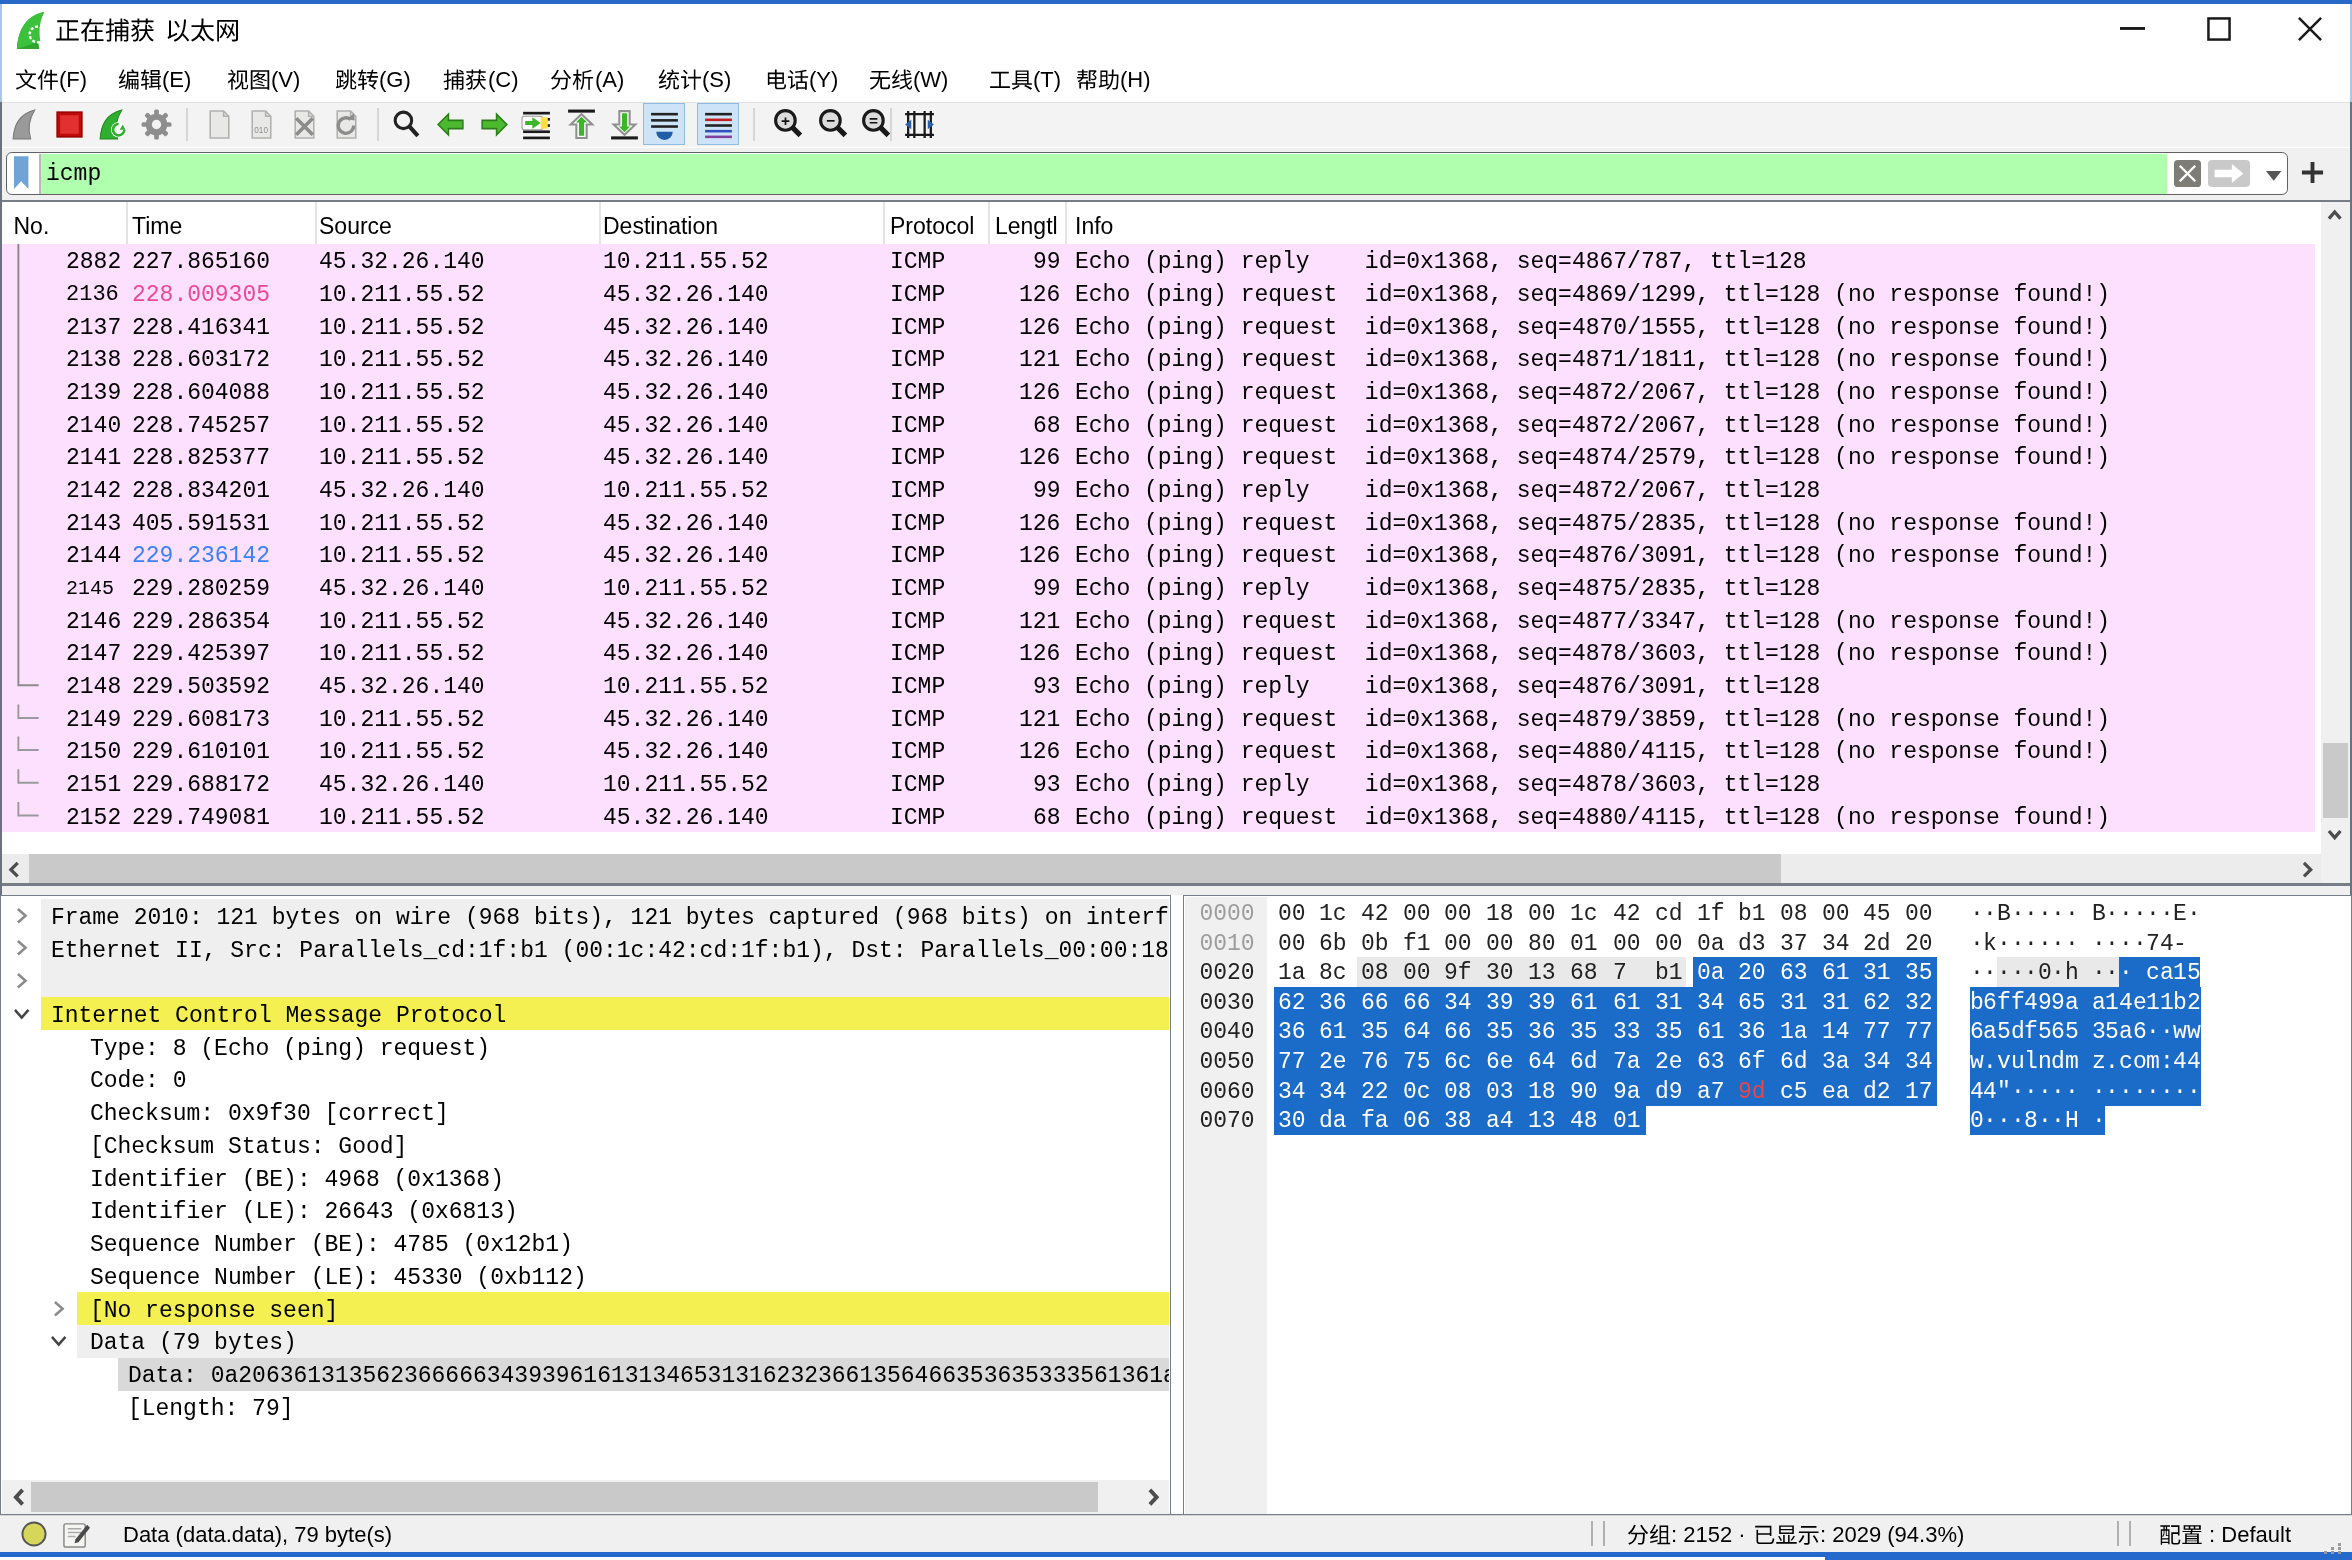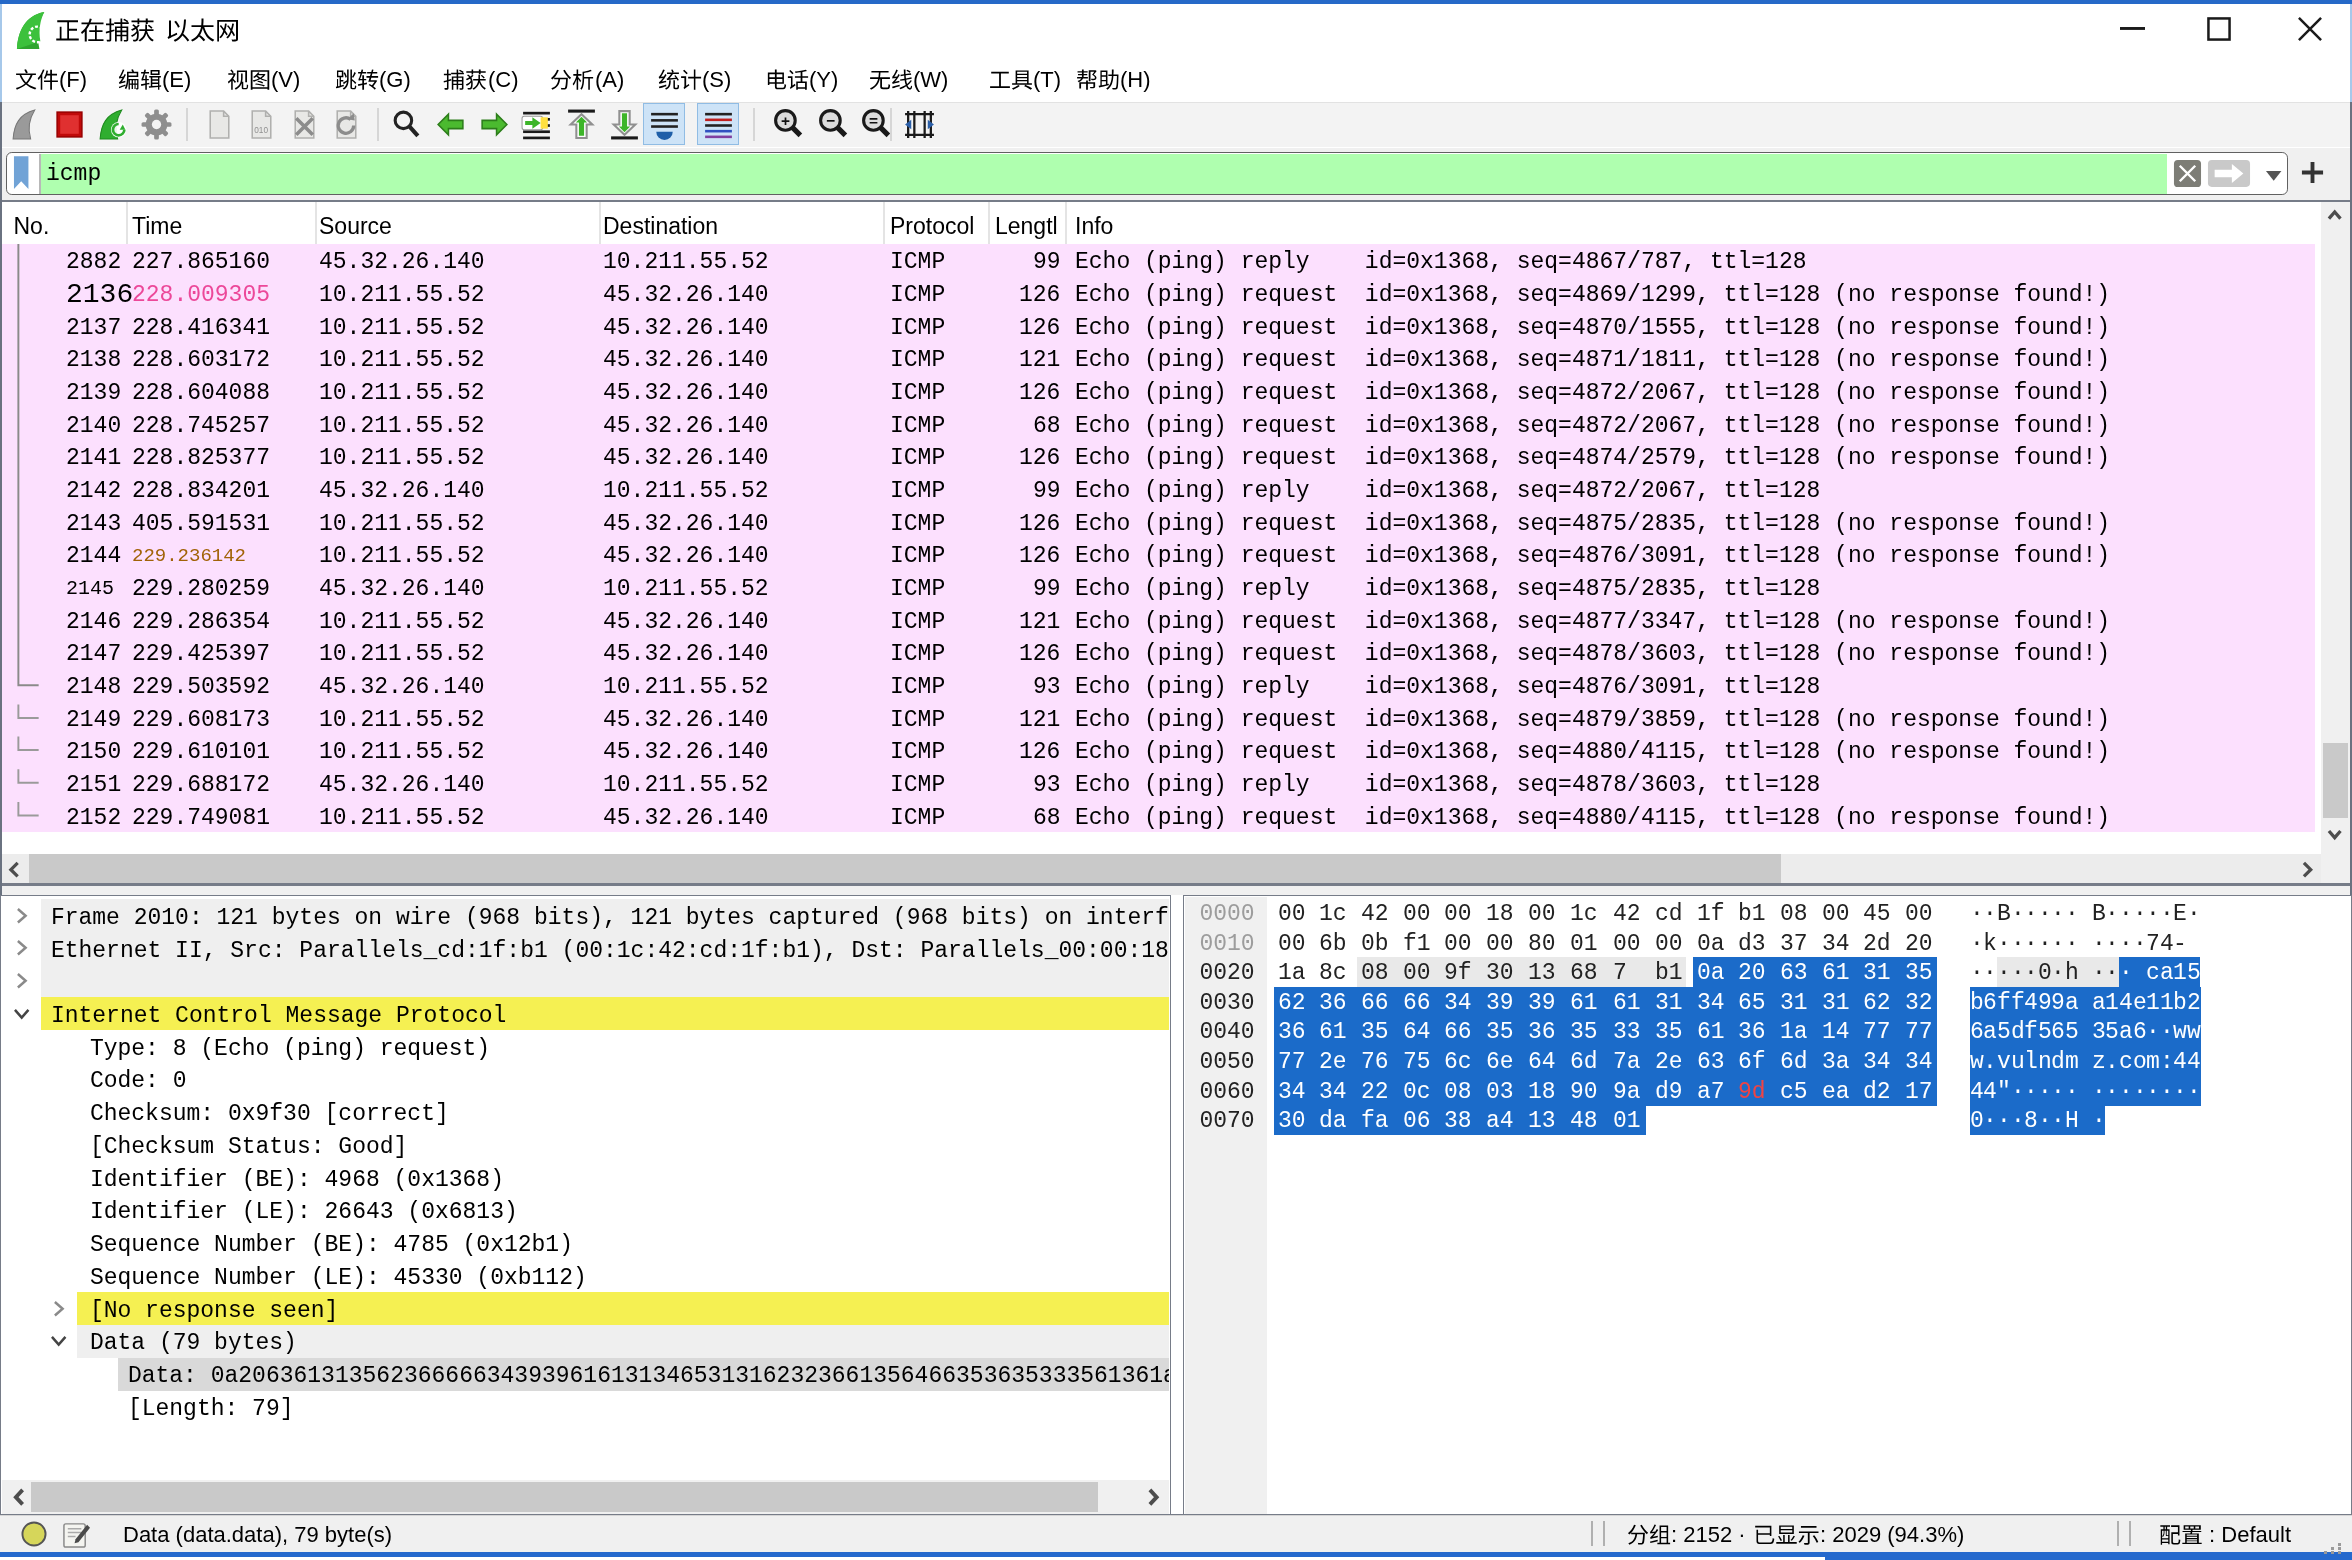--- a/index.html
+++ b/index.html
@@ -322,21 +322,21 @@
     <path d="M19 544 V558 H40" stroke="#9a9a9a"></path>
     <path d="M19 578 V592 H40" stroke="#9a9a9a"></path>
   </svg>
 <div class="mo" style="left:66px;top:249px;font-size:23px;line-height:26px;color:#000">2882</div>
 <div class="mo" style="left:132px;top:249px;font-size:23px;line-height:26px;color:#000">227.865160</div>
 <div class="mo" style="left:319px;top:249px;font-size:23px;line-height:26px;color:#000">45.32.26.140</div>
 <div class="mo" style="left:603px;top:249px;font-size:23px;line-height:26px;color:#000">10.211.55.52</div>
 <div class="mo" style="left:890px;top:249px;font-size:23px;line-height:26px;color:#000">ICMP</div>
 <div class="mo" style="left:1033px;top:249px;font-size:23px;line-height:26px;color:#000">99</div>
 <div class="mo" style="left:1075px;top:249px;font-size:23px;line-height:26px;color:#000">Echo&nbsp;(ping)&nbsp;reply&nbsp;&nbsp;&nbsp;&nbsp;id=0x1368,&nbsp;seq=4867/787,&nbsp;ttl=128</div>
-<div class="mo" style="left:66px;top:282px;font-size:28px;line-height:26px;color:#000">2136</div>
+<div class="mo" style="left:66px;top:282px;font-size:22px;line-height:26px;color:#000">2136</div>
 <div class="mo" style="left:132px;top:282px;font-size:23px;line-height:26px;color:#ec4899">228.009305</div>
 <div class="mo" style="left:319px;top:282px;font-size:23px;line-height:26px;color:#000">10.211.55.52</div>
 <div class="mo" style="left:603px;top:282px;font-size:23px;line-height:26px;color:#000">45.32.26.140</div>
 <div class="mo" style="left:890px;top:282px;font-size:23px;line-height:26px;color:#000">ICMP</div>
 <div class="mo" style="left:1019px;top:282px;font-size:23px;line-height:26px;color:#000">126</div>
 <div class="mo" style="left:1075px;top:282px;font-size:23px;line-height:26px;color:#000">Echo&nbsp;(ping)&nbsp;request&nbsp;&nbsp;id=0x1368,&nbsp;seq=4869/1299,&nbsp;ttl=128&nbsp;(no&nbsp;response&nbsp;found!)</div>
 <div class="mo" style="left:66px;top:315px;font-size:23px;line-height:26px;color:#000">2137</div>
 <div class="mo" style="left:132px;top:315px;font-size:23px;line-height:26px;color:#000">228.416341</div>
 <div class="mo" style="left:319px;top:315px;font-size:23px;line-height:26px;color:#000">10.211.55.52</div>
 <div class="mo" style="left:603px;top:315px;font-size:23px;line-height:26px;color:#000">45.32.26.140</div>
@@ -379,21 +379,21 @@
 <div class="mo" style="left:1033px;top:478px;font-size:23px;line-height:26px;color:#000">99</div>
 <div class="mo" style="left:1075px;top:478px;font-size:23px;line-height:26px;color:#000">Echo&nbsp;(ping)&nbsp;reply&nbsp;&nbsp;&nbsp;&nbsp;id=0x1368,&nbsp;seq=4872/2067,&nbsp;ttl=128</div>
 <div class="mo" style="left:66px;top:511px;font-size:23px;line-height:26px;color:#000">2143</div>
 <div class="mo" style="left:132px;top:511px;font-size:23px;line-height:26px;color:#000">405.591531</div>
 <div class="mo" style="left:319px;top:511px;font-size:23px;line-height:26px;color:#000">10.211.55.52</div>
 <div class="mo" style="left:603px;top:511px;font-size:23px;line-height:26px;color:#000">45.32.26.140</div>
 <div class="mo" style="left:890px;top:511px;font-size:23px;line-height:26px;color:#000">ICMP</div>
 <div class="mo" style="left:1019px;top:511px;font-size:23px;line-height:26px;color:#000">126</div>
 <div class="mo" style="left:1075px;top:511px;font-size:23px;line-height:26px;color:#000">Echo&nbsp;(ping)&nbsp;request&nbsp;&nbsp;id=0x1368,&nbsp;seq=4875/2835,&nbsp;ttl=128&nbsp;(no&nbsp;response&nbsp;found!)</div>
 <div class="mo" style="left:66px;top:543px;font-size:23px;line-height:26px;color:#000">2144</div>
-<div class="mo" style="left:132px;top:543px;font-size:19px;line-height:26px;color:#a16207">229.236142</div>
+<div class="mo" style="left:132px;top:543px;font-size:23px;line-height:26px;color:#3b82f6">229.236142</div>
 <div class="mo" style="left:319px;top:543px;font-size:23px;line-height:26px;color:#000">10.211.55.52</div>
 <div class="mo" style="left:603px;top:543px;font-size:23px;line-height:26px;color:#000">45.32.26.140</div>
 <div class="mo" style="left:890px;top:543px;font-size:23px;line-height:26px;color:#000">ICMP</div>
 <div class="mo" style="left:1019px;top:543px;font-size:23px;line-height:26px;color:#000">126</div>
 <div class="mo" style="left:1075px;top:543px;font-size:23px;line-height:26px;color:#000">Echo&nbsp;(ping)&nbsp;request&nbsp;&nbsp;id=0x1368,&nbsp;seq=4876/3091,&nbsp;ttl=128&nbsp;(no&nbsp;response&nbsp;found!)</div>
 <div class="mo" style="left:66px;top:576px;font-size:20px;line-height:26px;color:#000">2145</div>
 <div class="mo" style="left:132px;top:576px;font-size:23px;line-height:26px;color:#000">229.280259</div>
 <div class="mo" style="left:319px;top:576px;font-size:23px;line-height:26px;color:#000">45.32.26.140</div>
 <div class="mo" style="left:603px;top:576px;font-size:23px;line-height:26px;color:#000">10.211.55.52</div>
 <div class="mo" style="left:890px;top:576px;font-size:23px;line-height:26px;color:#000">ICMP</div>

